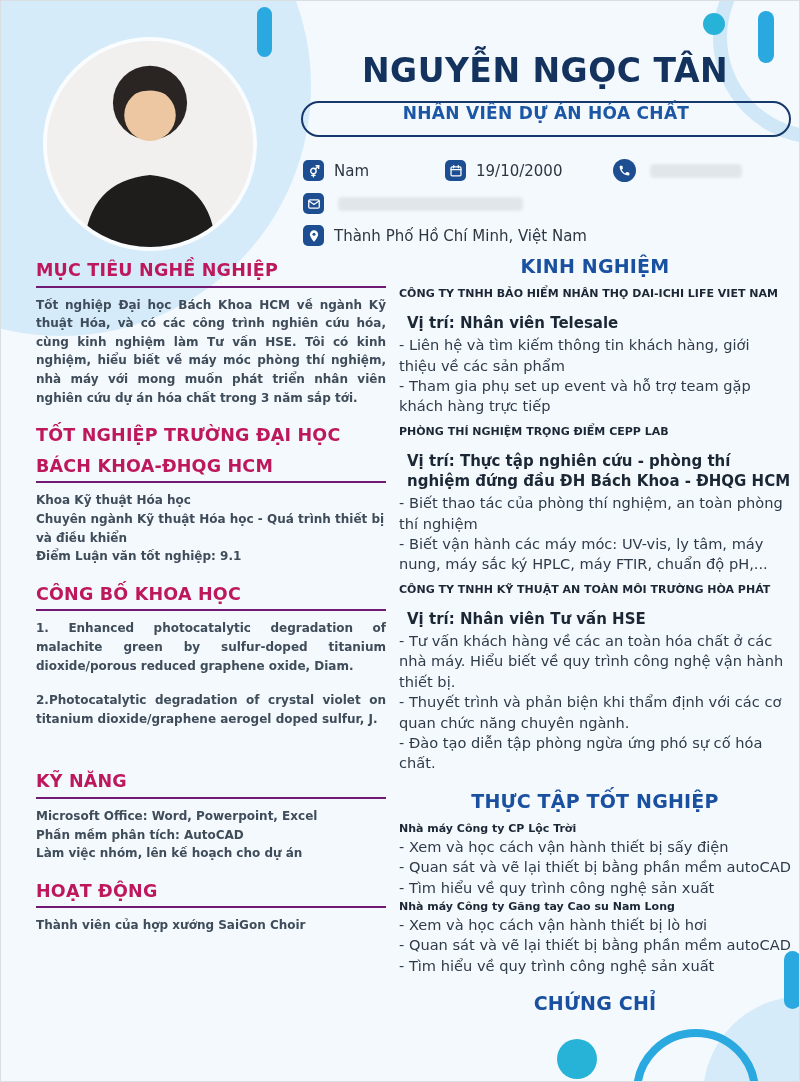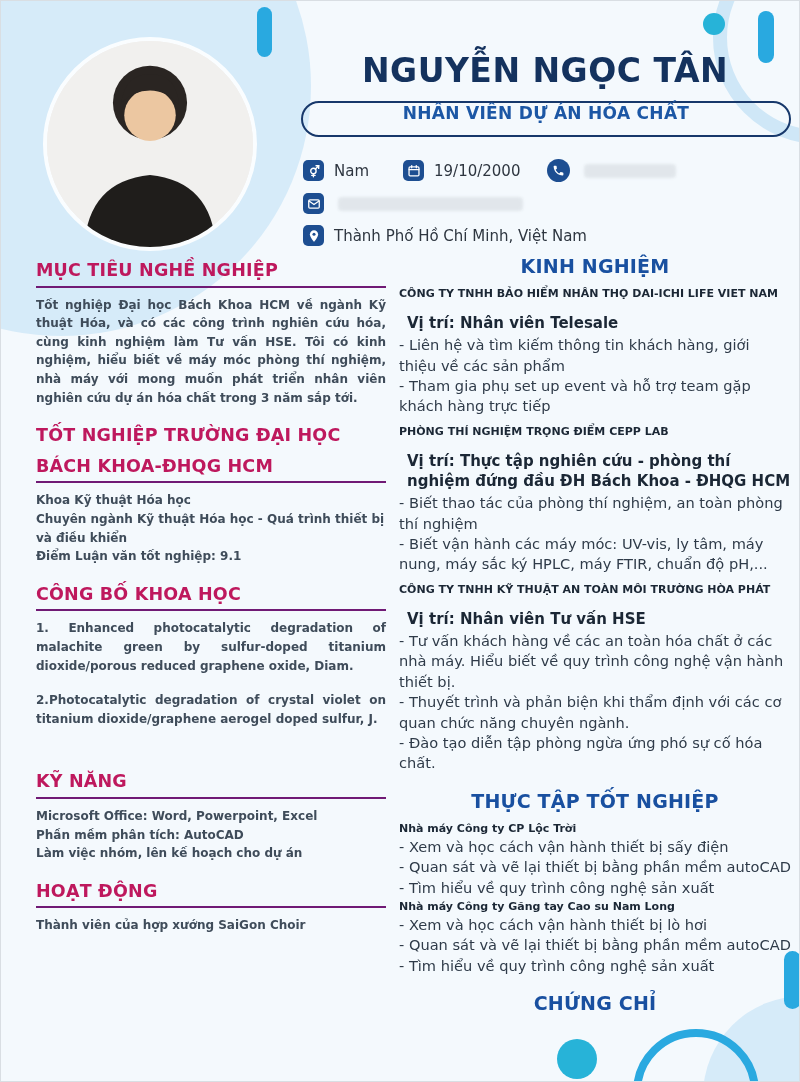--- a/index.html
+++ b/index.html
@@ -90,34 +90,34 @@
       <path d="M18 100 Q20 68 50 65 Q80 68 82 100 Z" fill="#1f1d1b"></path>
     </svg>
   </div>
 
   <div class="name">NGUYỄN NGỌC TÂN</div>
   <div class="pill">
     <span>NHÂN VIÊN DỰ ÁN HÓA CHẤT</span>
   </div>
 
   <div class="info-row" style="top:158px;">
-    <div class="info-item" style="width:100px;">
+    <div class="info-item" style="width:142px;">
       <span class="ic">
         <svg width="14" height="14" viewBox="0 0 24 24" fill="none" stroke="#ffffff" stroke-width="2.4" stroke-linecap="round">
           <circle cx="11" cy="12" r="4.6"></circle>
           <line x1="14.4" y1="8.6" x2="20" y2="3"></line>
           <line x1="15.5" y1="3" x2="20" y2="3"></line>
           <line x1="20" y1="3" x2="20" y2="7.5"></line>
           <line x1="11" y1="16.6" x2="11" y2="22"></line>
           <line x1="8.2" y1="19.5" x2="13.8" y2="19.5"></line>
         </svg>
       </span>
       <span>Nam</span>
     </div>
-    <div class="info-item" style="width:144px;">
+    <div class="info-item" style="width:168px;">
       <span class="ic">
         <svg width="14" height="14" viewBox="0 0 24 24" fill="none" stroke="#ffffff" stroke-width="2.2" stroke-linecap="round">
           <rect x="3.5" y="5" width="17" height="15.5" rx="2"></rect>
           <line x1="3.5" y1="9.6" x2="20.5" y2="9.6"></line>
           <line x1="8" y1="2.6" x2="8" y2="6.5"></line>
           <line x1="16" y1="2.6" x2="16" y2="6.5"></line>
         </svg>
       </span>
       <span>19/10/2000</span>
     </div>

